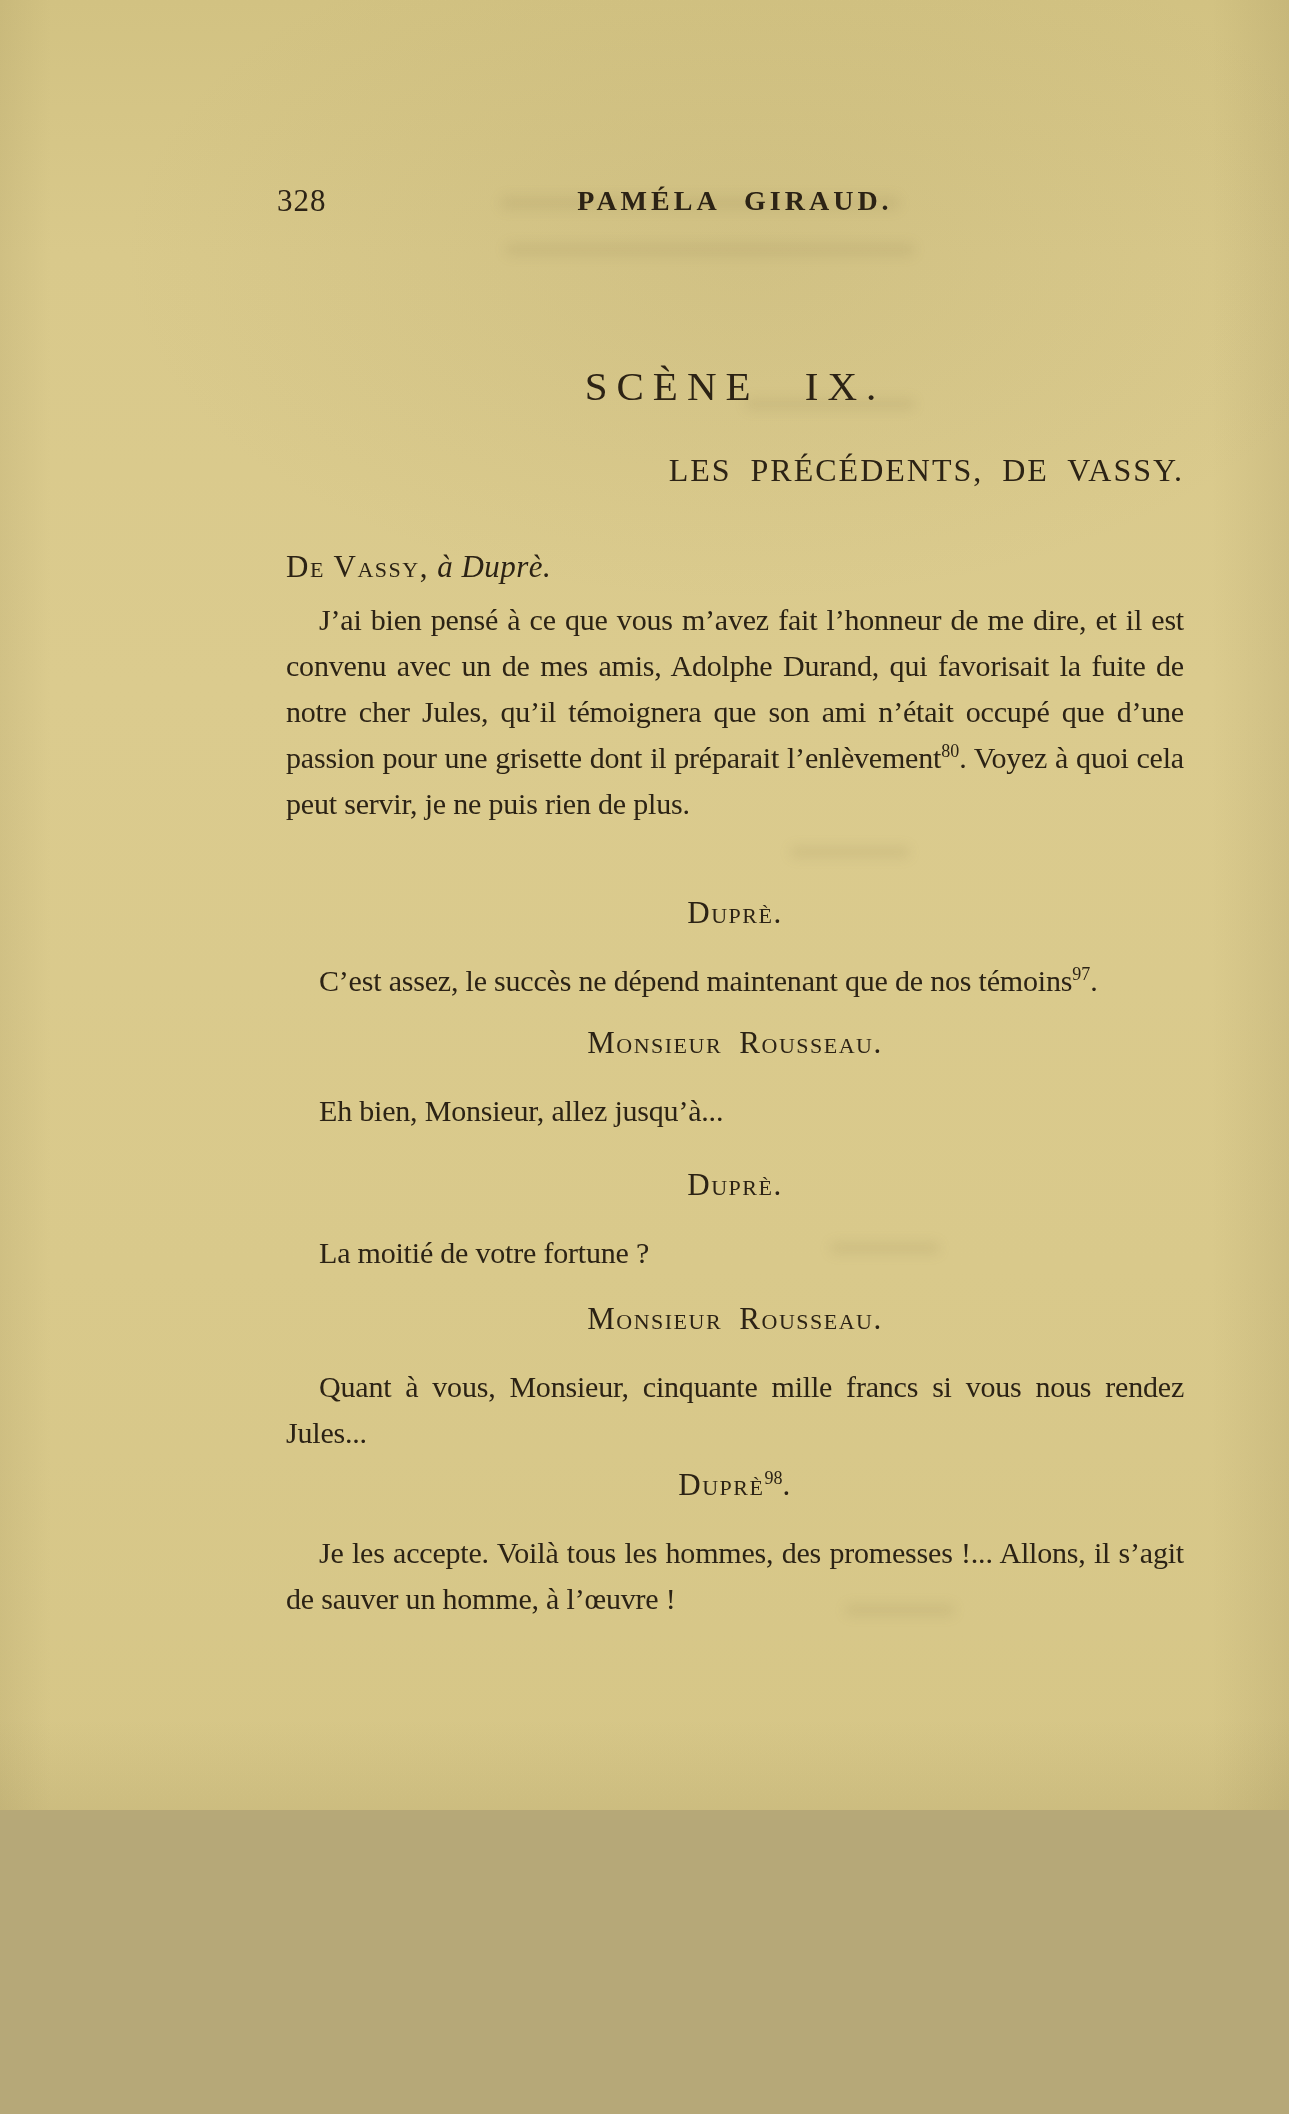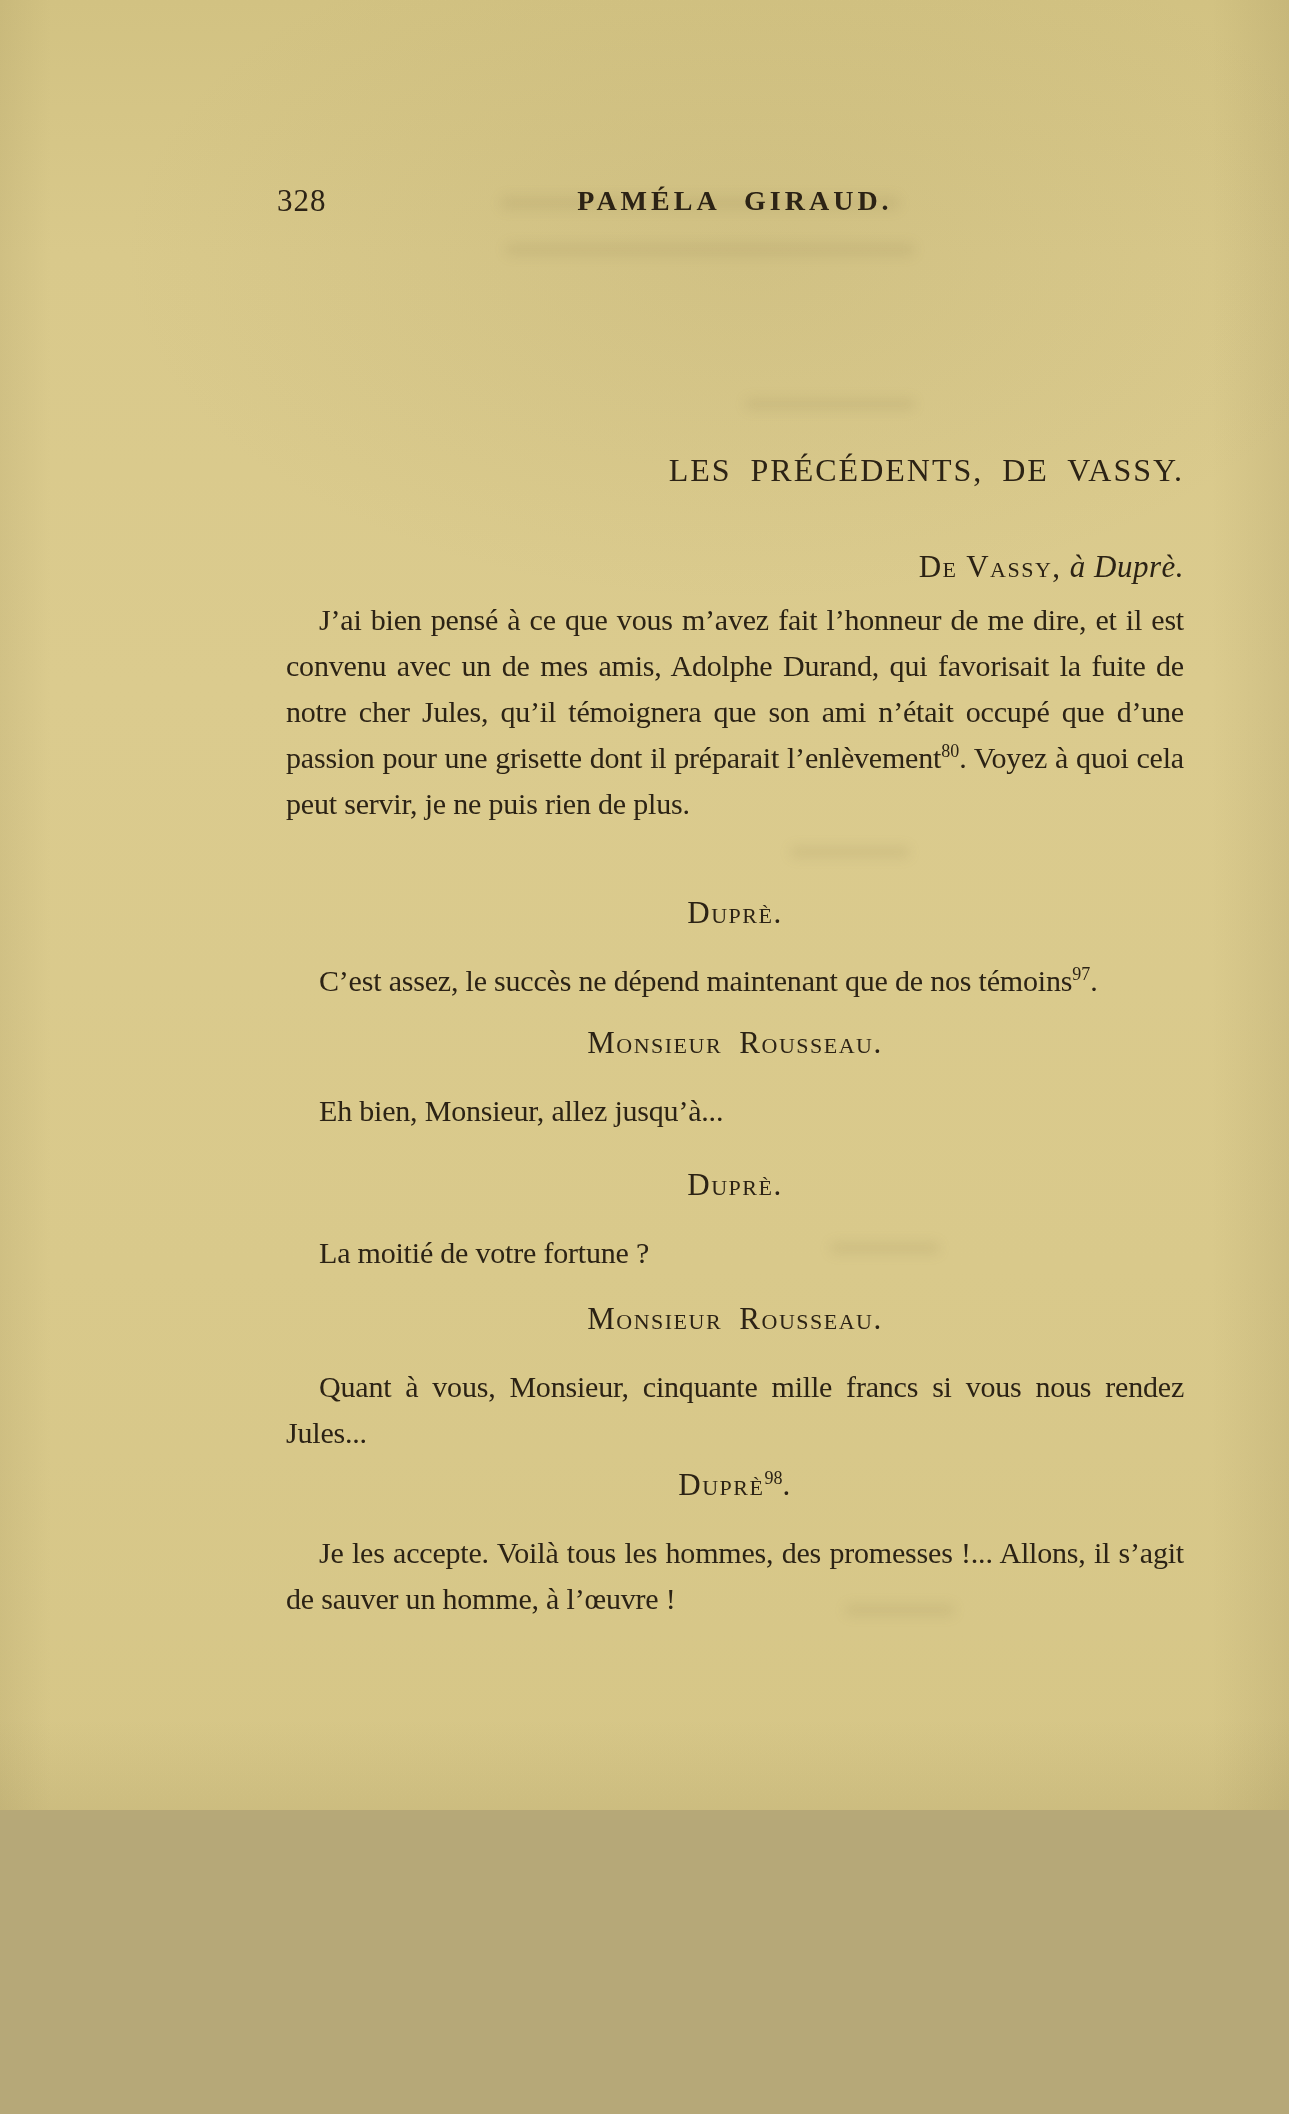--- a/index.html
+++ b/index.html
@@ -56,21 +56,21 @@
   }
   .speech { position: absolute; left: 0; width: 100%; }
   .speaker {
     text-align: center;
     font-variant: small-caps;
     font-size: 31px; line-height: 34px;
     letter-spacing: 1.5px; word-spacing: 8px;
     margin: 0 0 28px 0;
   }
   .stage-direction {
-    text-align: right; font-size: 31px; line-height: 36px;
+    text-align: left; font-size: 31px; line-height: 36px;
     letter-spacing: 0.5px;
     margin: 0 0 12px 0;
   }
   .sc { font-variant: small-caps; letter-spacing: 1.5px; }
   .it { font-style: italic; }
   .speech p {
     margin: 0;
     font-size: 30px; line-height: 46px;
     letter-spacing: -0.2px;
     text-align: justify; text-indent: 33px;
@@ -100,20 +100,21 @@
   <div class="ghost" style="left:845px; top:1604px; width:110px; height:12px;"></div>
   <div class="ghost" style="left:420px; top:1862px; width:40px;  height:10px;"></div>
 
   <div class="text-column">
 
     <div class="header-row">
       <span class="page-number">328</span>
       <div class="running-title">PAMÉLA GIRAUD.</div>
     </div>
 
+    <div class="scene-heading">SCÈNE IX.</div>
 
     <div class="characters-line">LES PRÉCÉDENTS, DE VASSY.</div>
 
     <div class="speech s1">
       <div class="stage-direction">
         <span class="sc">De Vassy,</span><span class="it"> à Duprè.</span>
       </div>
       <p>
         <span>J’ai bien pensé à ce que vous m’avez fait l’honneur de me dire, et il est convenu avec un de mes amis, Adolphe Durand, qui favorisait la fuite de notre cher Jules, qu’il témoignera que son ami n’était occupé que d’une passion pour une grisette dont il préparait l’enlèvement</span><span class="fn">80</span><span>. Voyez à quoi cela peut servir, je ne puis rien de plus.</span>
       </p>

